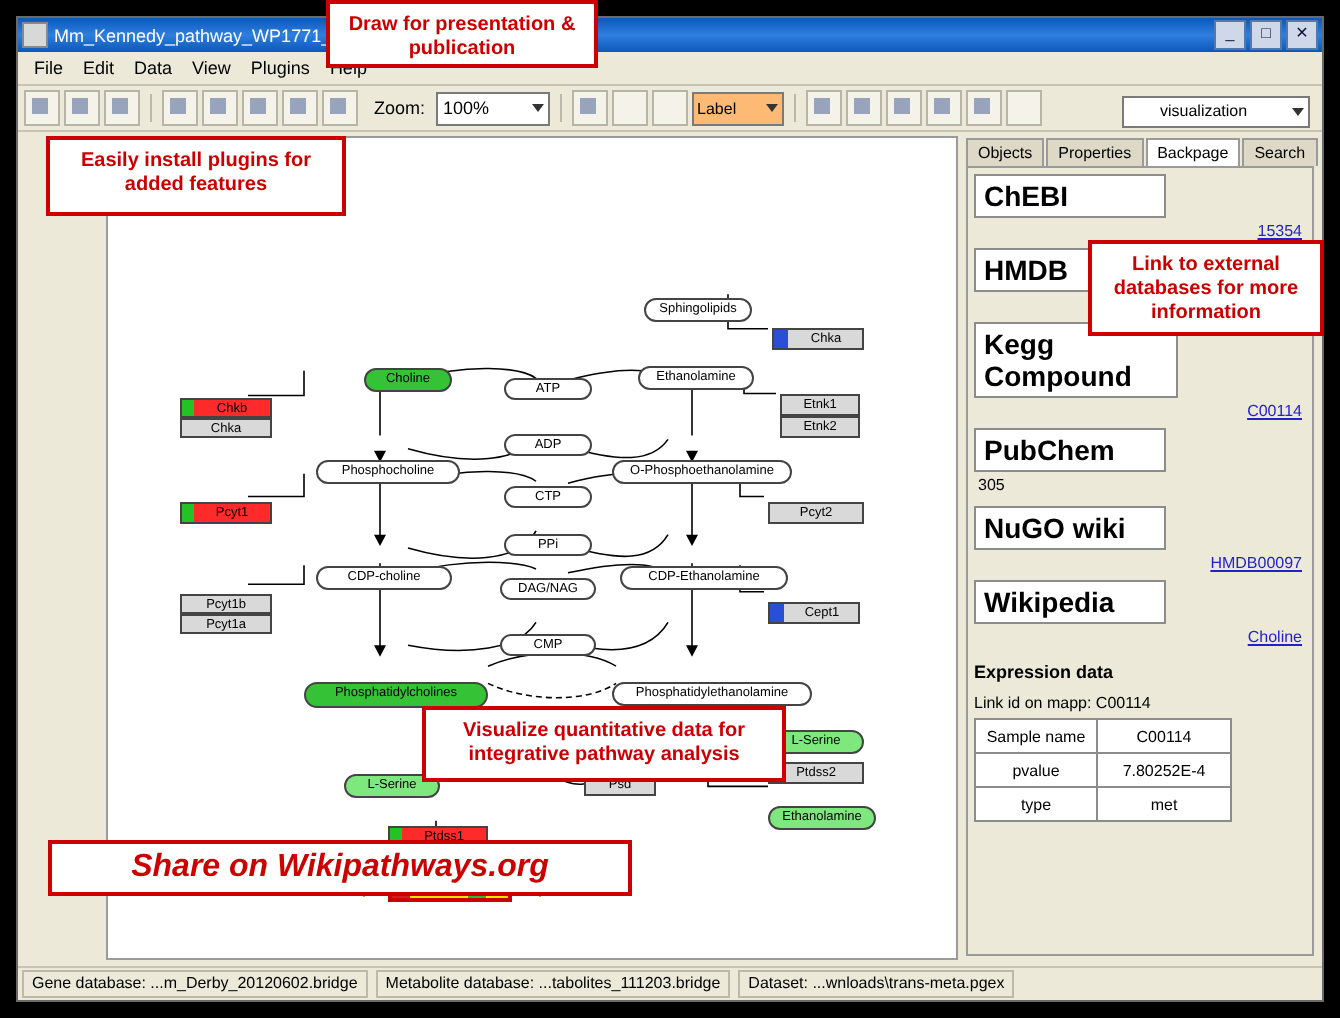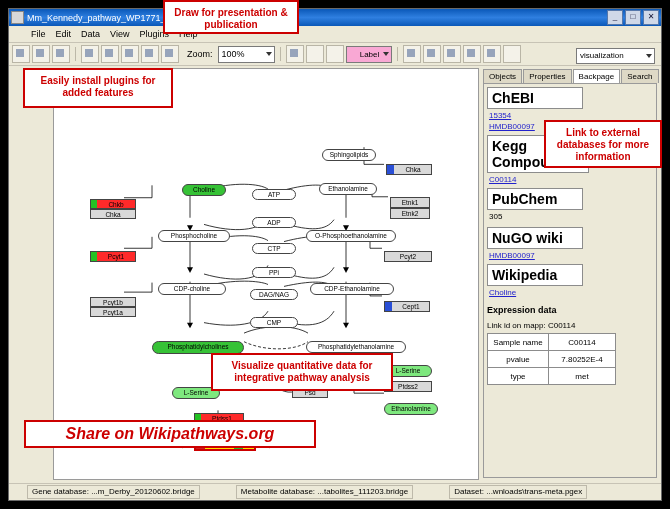--- a/index.html
+++ b/index.html
@@ -57,21 +57,21 @@
     color: #113;
   }
   
   .menubar {
     height: 16px;
     background: #ece9d8;
     border-bottom: 1px solid #c7c3b5;
     display: flex;
     align-items: center;
     font-size: 9px;
-    padding-left: 17px;
+    padding-left: 3px;
     color: #000;
   }
   .menubar span { padding: 0 5px; }
   
   .toolbar {
     height: 22px;
     background: #ece9d8;
     display: flex;
     align-items: center;
     padding-left: 3px;
@@ -108,44 +108,43 @@
     position: relative;
   }
   .zoombox .arrow {
     position: absolute; right: 2px; top: 5px;
     border-left: 3px solid transparent;
     border-right: 3px solid transparent;
     border-top: 4px solid #333;
   }
   .labelbox {
     width: 42px; height: 15px;
-    background: #f9a8d4;
+    background: #fdba74;
     border: 1px solid #7a7a7a;
     font-size: 8px;
     line-height: 15px;
     padding-left: 2px;
     position: relative;
-    text-align: center;
   }
   .labelbox .arrow {
     position: absolute; right: 2px; top: 5px;
     border-left: 3px solid transparent;
     border-right: 3px solid transparent;
     border-top: 4px solid #333;
   }
   .vizbox {
     position: absolute;
     right: 6px;
     top: 39px;
     width: 74px; height: 14px;
     background: #fff;
     border: 1px solid #7a7a7a;
     font-size: 8px;
     line-height: 14px;
-    padding-left: 3px;
+    padding-left: 18px;
   }
   .vizbox .arrow {
     position: absolute; right: 2px; top: 5px;
     border-left: 3px solid transparent;
     border-right: 3px solid transparent;
     border-top: 4px solid #333;
   }
   
   .body {
     position: absolute;
@@ -206,20 +205,21 @@
     width: 86px;
     margin-top: 4px;
   }
   .dbhead:first-child { margin-top: 0; }
   .dblink {
     color: #2222cc;
     text-decoration: underline;
     font-size: 8px;
     padding: 2px 2px 0 2px;
     display: block;
+    text-align: right;
   }
   .dbtext { font-size: 8px; padding: 2px; }
   .exprtitle { font-weight: bold; font-size: 9px; margin-top: 8px; }
   .geneid { font-size: 8px; margin-top: 6px; }
   table.exprt {
     border-collapse: collapse;
     margin-top: 3px;
     font-size: 8px;
   }
   table.exprt td {
@@ -237,21 +237,21 @@
     left: 0; right: 0; bottom: 0;
     height: 16px;
     background: #ece9d8;
     border-top: 1px solid #c7c3b5;
     font-size: 8px;
     display: flex;
     align-items: center;
   }
   .statusbar .cell {
     border: 1px solid #bdb9aa;
-    margin: 1px 18px;
+    margin: 1px 2px;
     padding: 0 4px;
     line-height: 12px;
     white-space: nowrap;
   }
   
   .sidecap {
     position: absolute;
     left: 3px; top: 3px;
     font-size: 7px;
     line-height: 9px;
@@ -525,20 +525,21 @@
         <div class="tab">Properties</div>
         <div class="tab active">Backpage</div>
         <div class="tab">Search</div>
         <div class="tab">Legend</div>
       </div>
 
       <div class="panelbody">
         <div class="dbhead">ChEBI</div>
         <a class="dblink" href="#">15354</a>
 
+        <div class="dbhead">HMDB</div>
         <a class="dblink" href="#">HMDB00097</a>
 
         <div class="dbhead" style="width:92px;">Kegg Compound</div>
         <a class="dblink" href="#">C00114</a>
 
         <div class="dbhead">PubChem</div>
         <div class="dbtext">305</div>
 
         <div class="dbhead">NuGO wiki</div>
         <a class="dblink" href="#">HMDB00097</a>

